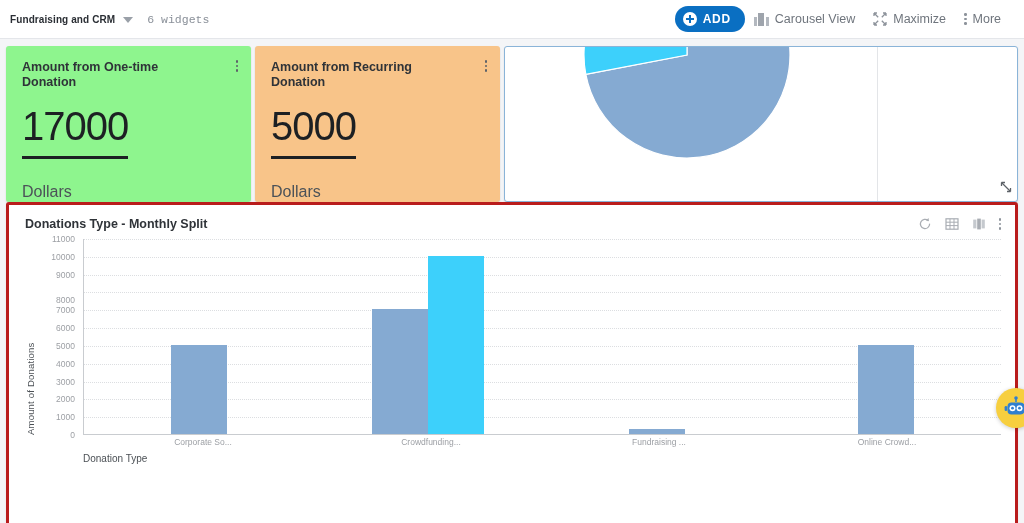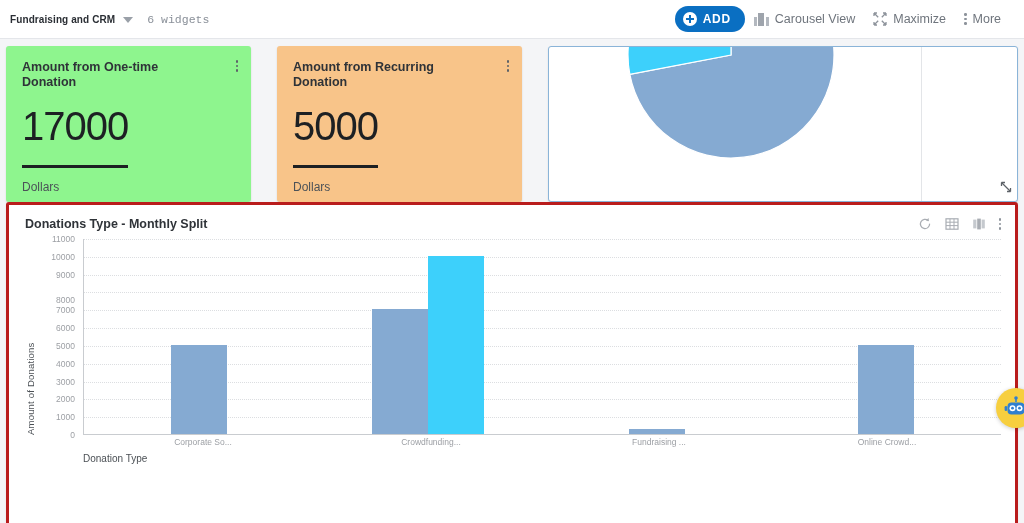--- a/index.html
+++ b/index.html
@@ -66,38 +66,38 @@
 
   .maximize-ico { position: relative; width: 14px; height: 14px; }
   .maximize-ico svg { display: block; }
 
   .dots-v { display: flex; flex-direction: column; gap: 2px; align-items: center; }
   .dots-v i { width: 2.5px; height: 2.5px; border-radius: 50%; background: #8d939b; display: block; }
 
   
   .canvas { position: relative; width: 1024px; height: 484px; padding: 7px 6px; }
 
-  .row-top { display: flex; gap: 26px; height: 156px; }
+  .row-top { display: flex; gap: 4px; height: 156px; }
 
   .kpi {
     width: 245px; border-radius: 3px; position: relative;
     padding: 14px 16px; box-shadow: 0 1px 2px rgba(0,0,0,.13);
     overflow: hidden;
   }
   .kpi-title {
     font-size: 12.5px; font-weight: bold; color: #2f3338;
     padding-right: 22px; line-height: 1.2;
   }
   .kpi-value {
     font-size: 40px; color: #1d2023; font-weight: normal;
     line-height: 1; margin-top: 16px; display: inline-block;
-    border-bottom: 3px solid #1d2023; padding-bottom: 19px;
+    border-bottom: 3px solid #1d2023; padding-bottom: 10px;
     letter-spacing: -1px;
   }
-  .kpi-unit { font-size: 12px; color: #4c5258; margin-top: 12px; }
+  .kpi-unit { font-size: 16px; color: #4c5258; margin-top: 24px; }
   .kpi-menu { position: absolute; top: 14px; right: 13px; cursor: pointer; }
   .kpi-menu i { background: #5d6268; }
 
   .pie-widget {
     flex: 1; background: #fff; border: 1px solid #8ab4d8;
     border-radius: 3px; position: relative; overflow: hidden;
     box-shadow: 0 1px 2px rgba(0,0,0,.10);
   }
   .pie-divider {
     position: absolute; top: 0; bottom: 0; left: 372px; width: 1px; background: #e3e5e8;

